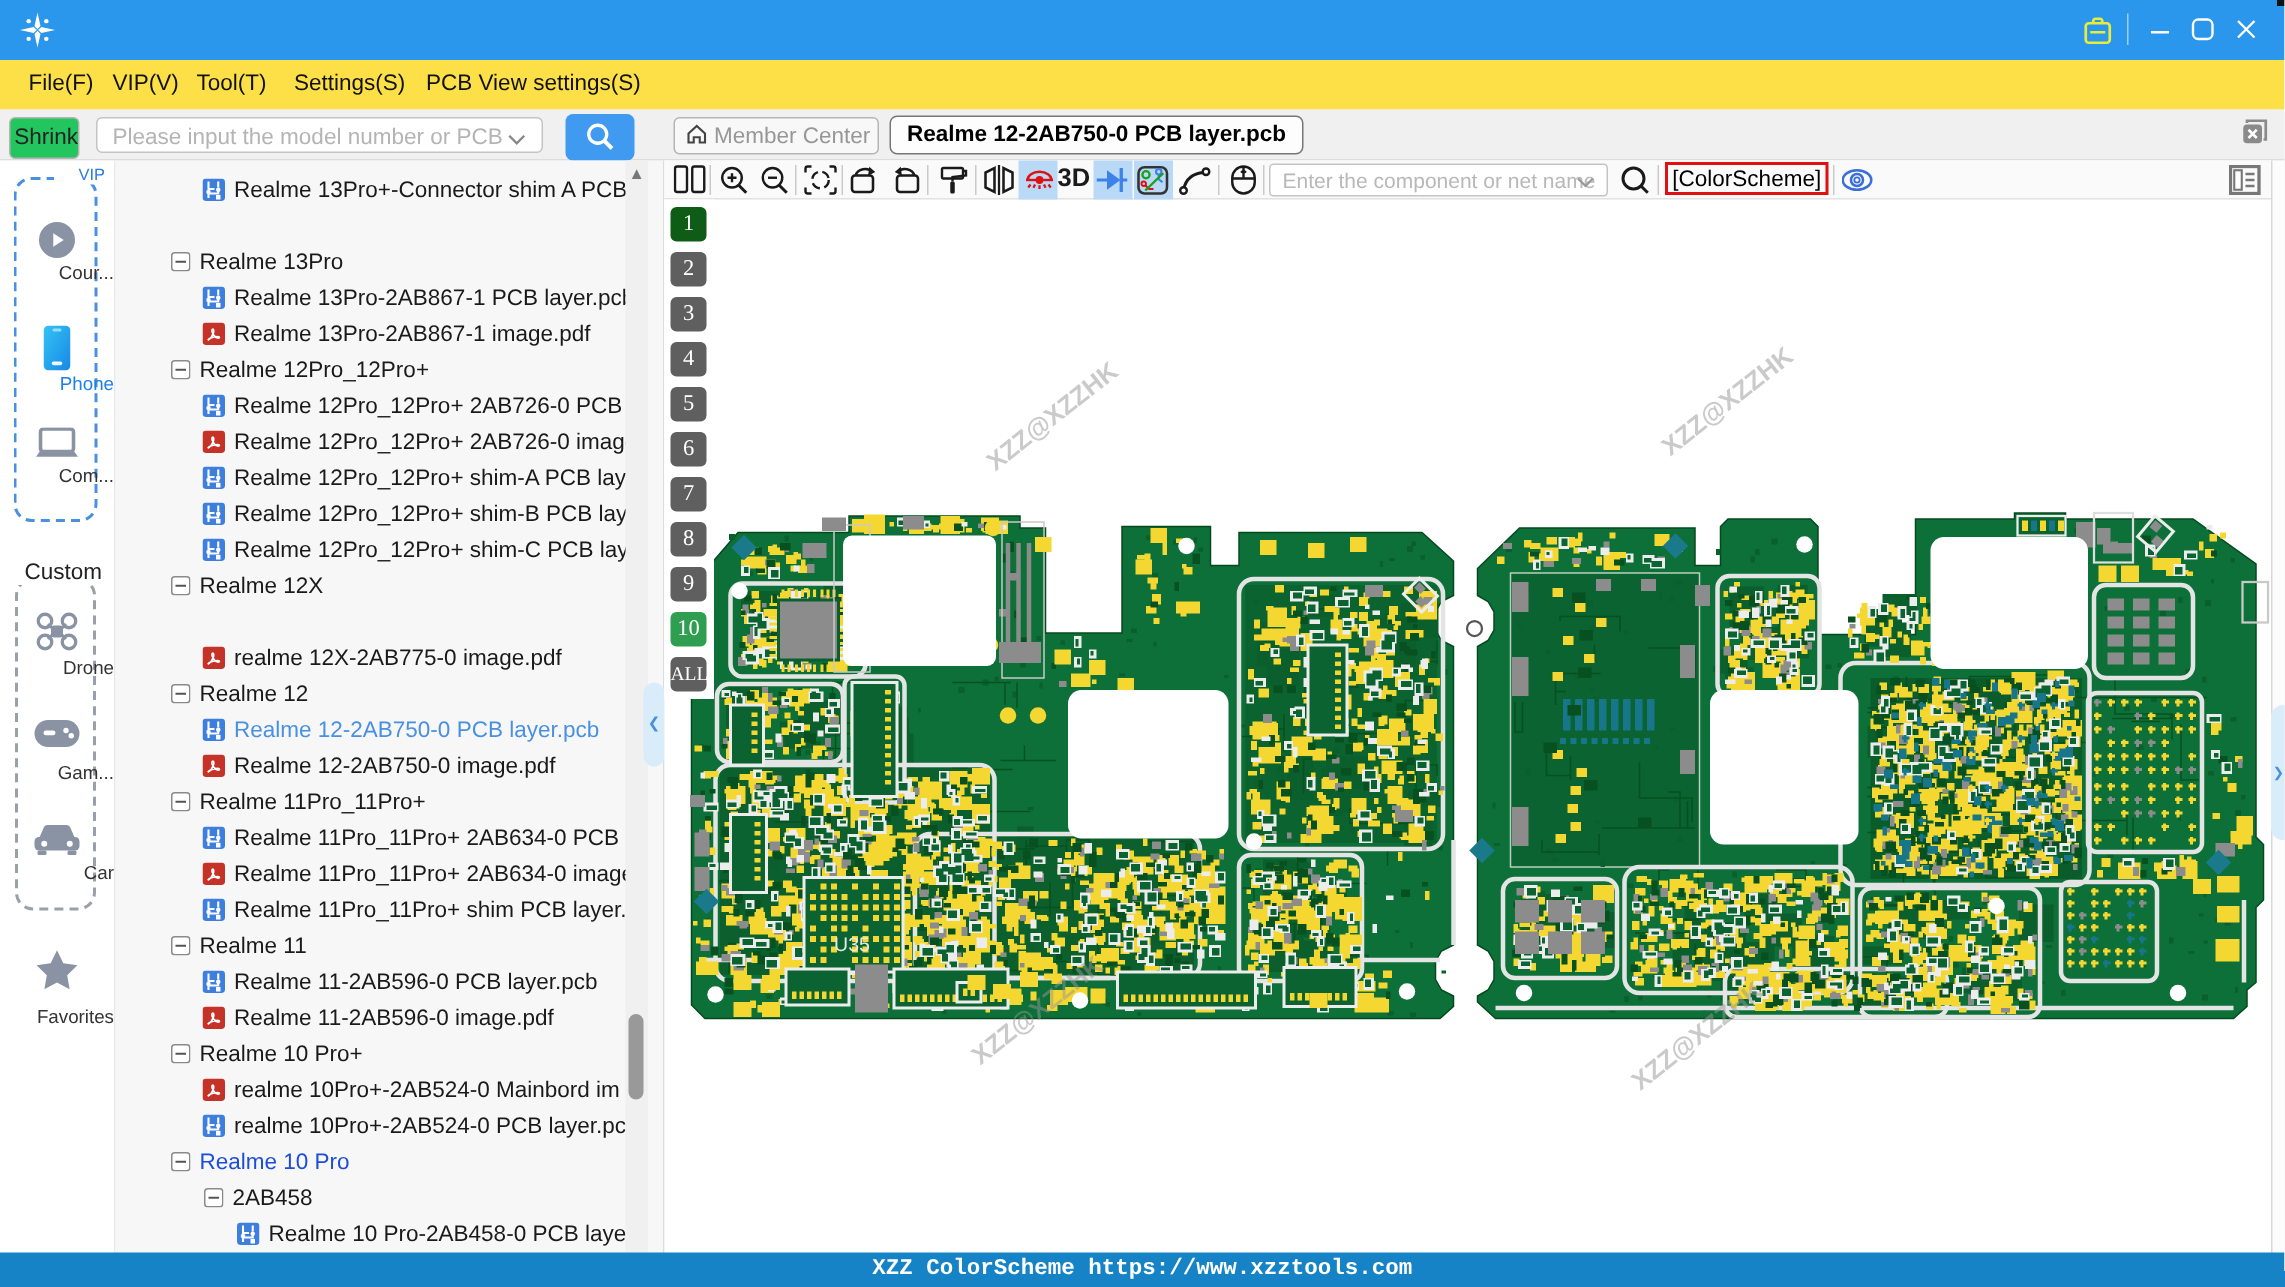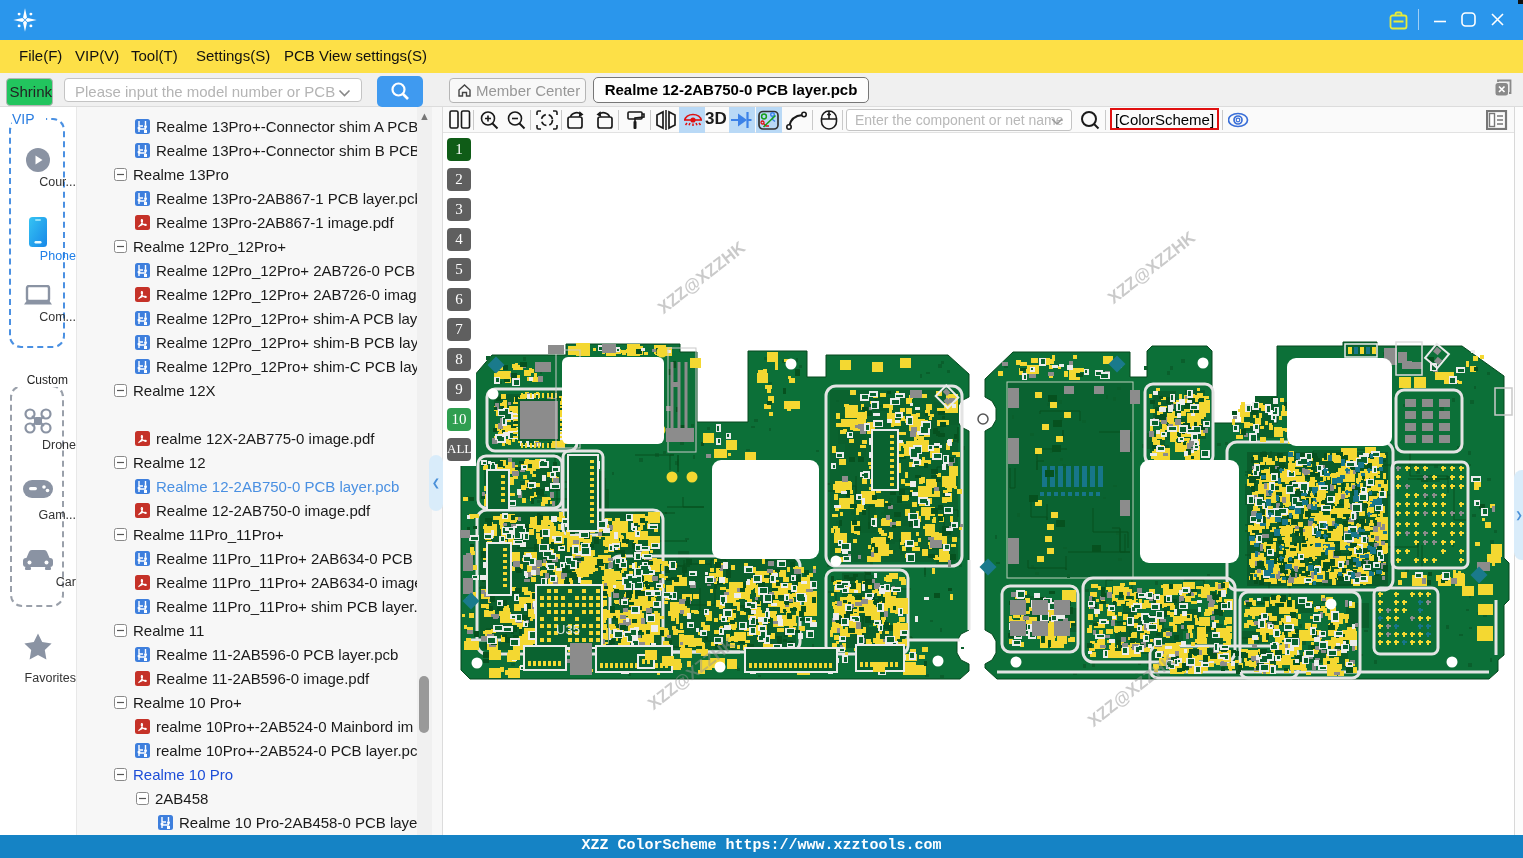--- a/index.html
+++ b/index.html
@@ -80,21 +80,21 @@
  <div id="tab">Realme 12-2AB750-0 PCB layer.pcb</div>
  <svg class="abs" style="left:1493px;top:5px" width="20" height="20" viewBox="0 0 20 20">
       <path d="M5 4V2.5h12.5V15H16" fill="none" stroke="#8a8a8a" stroke-width="1.8"></path>
       <rect x="2.5" y="5" width="12.5" height="12.5" rx="2.5" fill="#8a8a8a"></rect>
       <path d="M6 8.5l5.5 5.5M11.5 8.5L6 14" stroke="#fff" stroke-width="1.7"></path>
     </svg>
 </div>
 
 <div id="sidebar">
  <div class="vipbox" style="top:11px;height:230px"></div>
- <div class="abs" style="left:12px;top:4px;width:34px;text-align:left;background:#fff;color:#2a7de1;font-size:14px">VIP</div>
+ <div class="abs" style="left:36px;top:4px;width:34px;text-align:right;background:#fff;color:#2a7de1;font-size:11px">VIP</div>
  <svg class="sicon" style="top:40px" width="26" height="26" viewBox="0 0 26 26">
       <circle cx="13" cy="13" r="12" fill="#8a93a3"></circle>
       <path d="M10.5 8.5l7 4.5-7 4.5z" fill="#fff"></path>
     </svg>
  <div class="slabel" style="top:68px">Cour...</div>
  <svg class="sicon" style="top:110px" width="18" height="30" viewBox="0 0 18 30">
       <defs>
         <linearGradient id="pg" x1="0" y1="0" x2="1" y2="1">
           <stop offset="0" stop-color="#35c4f3"></stop>
           <stop offset="1" stop-color="#1787e8"></stop>
@@ -105,21 +105,21 @@
       <rect x="5.5" y="24" width="7" height="2.5" rx="1.2" fill="#e9fbff"></rect>
     </svg>
  <div class="slabel" style="top:142px;color:#1f7fe8">Phone</div>
  <svg class="sicon" style="top:178px" width="30" height="22" viewBox="0 0 30 22">
       <rect x="4" y="1" width="22" height="15" rx="2" fill="none" stroke="#8a93a3" stroke-width="2.4"></rect>
       <path d="M1 19.5h28l-2.5-3.5H3.5z" fill="#8a93a3"></path>
     </svg>
  <div class="slabel" style="top:203px">Com...</div>
 
  <div class="abs" style="left:10px;top:278px;width:54px;height:222px;border:2px dashed #9aa0aa;border-radius:12px"></div>
- <div class="slabel" style="top:266px;font-size:12px;color:#222;background:#fff;left:8px;width:60px">Custom</div>
+ <div class="slabel" style="top:266px;font-size:15px;color:#222;background:#fff;left:8px;width:60px">Custom</div>
  <svg class="sicon" style="top:300px" width="30" height="28" viewBox="0 0 30 28">
       <g fill="#8a93a3">
         <circle cx="7" cy="7" r="4.5" fill="none" stroke="#8a93a3" stroke-width="2.2"></circle>
         <circle cx="23" cy="7" r="4.5" fill="none" stroke="#8a93a3" stroke-width="2.2"></circle>
         <circle cx="7" cy="21" r="4.5" fill="none" stroke="#8a93a3" stroke-width="2.2"></circle>
         <circle cx="23" cy="21" r="4.5" fill="none" stroke="#8a93a3" stroke-width="2.2"></circle>
         <rect x="11" y="10" width="8" height="8" rx="2"></rect>
         <path d="M9 9l4 4M21 9l-4 4M9 19l4-4M21 19l-4-4" stroke="#8a93a3" stroke-width="2"></path>
       </g>
     </svg>
@@ -150,30 +150,20 @@
 <div id="tree">
     <div class="trow" style="top:9px;left:58px;color:#1a1a1a">
       <svg width="15" height="15" viewBox="0 0 15 15" style="flex:none">
         <rect width="15" height="15" rx="2.5" fill="#3e7fdd"></rect>
         <path stroke="#fff" stroke-width="1.4" fill="none" d="M4 2v5h4M10.5 2v4M4 13v-3h6.5V8"></path>
         <circle cx="4" cy="9" r="1.5" fill="#fff"></circle>
         <circle cx="10.5" cy="7.5" r="1.5" fill="#fff"></circle>
         <rect x="9" y="11" width="3" height="3" fill="#fff"></rect>
       </svg>
       <span>Realme 13Pro+-Connector shim A PCB</span>
-    </div>
-    <div class="trow" style="top:33px;left:58px;color:#1a1a1a">
-      <svg width="15" height="15" viewBox="0 0 15 15" style="flex:none">
-        <rect width="15" height="15" rx="2.5" fill="#3e7fdd"></rect>
-        <path stroke="#fff" stroke-width="1.4" fill="none" d="M4 2v5h4M10.5 2v4M4 13v-3h6.5V8"></path>
-        <circle cx="4" cy="9" r="1.5" fill="#fff"></circle>
-        <circle cx="10.5" cy="7.5" r="1.5" fill="#fff"></circle>
-        <rect x="9" y="11" width="3" height="3" fill="#fff"></rect>
-      </svg>
-      <span>Realme 13Pro+-Connector shim B PCB</span>
     </div>
     <div class="trow" style="top:57px;left:37px;color:#1a1a1a">
       <svg width="13" height="13" viewBox="0 0 13 13" style="flex:none">
         <rect x=".5" y=".5" width="12" height="12" rx="2" fill="#fff" stroke="#8a8a8a"></rect>
         <path d="M3 6.5h7" stroke="#555" stroke-width="1.2"></path>
       </svg>
       <span>Realme 13Pro</span>
     </div>
     <div class="trow" style="top:81px;left:58px;color:#1a1a1a">
       <svg width="15" height="15" viewBox="0 0 15 15" style="flex:none">

